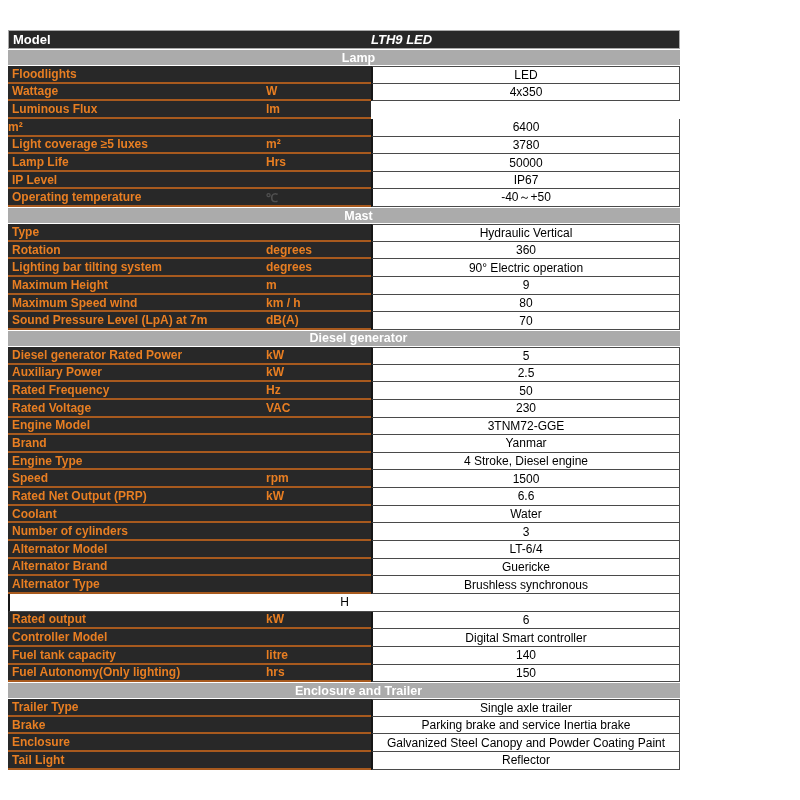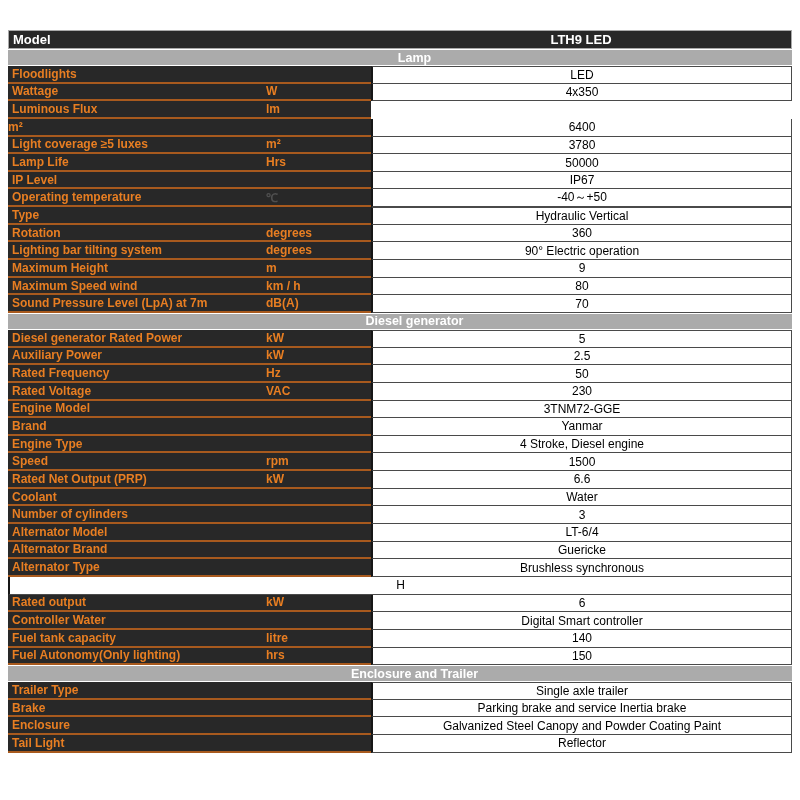--- a/index.html
+++ b/index.html
@@ -2,30 +2,30 @@
 <html style="--accent-orange: #E87E22; --sep-orange: #A85A1E; --dark-bg: #282828; --section-bg: #ABABAB; --value-border: #4A4A4A; --divider: #161616;"><head>
 <meta charset="utf-8">
 <style>
   html,body{margin:0;padding:0;}
   body{
     width:800px;height:800px;background:#ffffff;position:relative;
     font-family:"Liberation Sans", sans-serif;
     -webkit-font-smoothing:antialiased;
   }
   #spec-table{
-    position:absolute;left:8px;top:30px;width:784px;
+    position:absolute;left:8px;top:30px;width:672px;
   }
   
   .model-row{
     display:flex;height:19px;align-items:center;
     background:var(--dark-bg);color:#fff;font-weight:bold;font-size:13px;
     border:1px solid #a9a9a9;box-sizing:border-box;
   }
   .model-label{width:362px;padding-left:4px;box-sizing:border-box;}
-  .model-value{flex:1;text-align:center;}
+  .model-value{flex:1;font-style:italic;}
   
   .section-row{
     height:17px;box-sizing:border-box;
     background:var(--section-bg);color:#ffffff;font-weight:bold;font-size:12.5px;
     display:flex;align-items:center;justify-content:center;
     border-top:1px solid #ffffff;border-bottom:1px solid #ffffff;padding-left:29px;
   }
   
   .data-row{display:flex;height:17.65px;border-radius:8px;}
   .cell-dark{
@@ -111,20 +111,23 @@
       </div>
       <div class="cell-value">IP67</div>
     </div>
     <div class="data-row">
       <div class="cell-dark">
         <div class="lbl">Operating temperature</div>
         <div class="unit" style="color: rgb(79, 79, 79);">℃</div>
       </div>
       <div class="cell-value">-40～+50</div>
     </div>
+    <div class="section-row">
+      <span>Mast</span>
+    </div>
     <div class="data-row">
       <div class="cell-dark">
         <div class="lbl">Type</div>
         <div class="unit"></div>
       </div>
       <div class="cell-value first">Hydraulic Vertical</div>
     </div>
     <div class="data-row">
       <div class="cell-dark">
         <div class="lbl">Rotation</div>
@@ -266,21 +269,21 @@
     </div>
     <div class="data-row">
       <div class="cell-dark">
         <div class="lbl">Rated output</div>
         <div class="unit">kW</div>
       </div>
       <div class="cell-value">6</div>
     </div>
     <div class="data-row">
       <div class="cell-dark">
-        <div class="lbl">Controller Water</div>
+        <div class="lbl">Controller Model</div>
         <div class="unit"></div>
       </div>
       <div class="cell-value">Digital Smart controller</div>
     </div>
     <div class="data-row">
       <div class="cell-dark">
         <div class="lbl">Fuel tank capacity</div>
         <div class="unit">litre</div>
       </div>
       <div class="cell-value">140</div>

